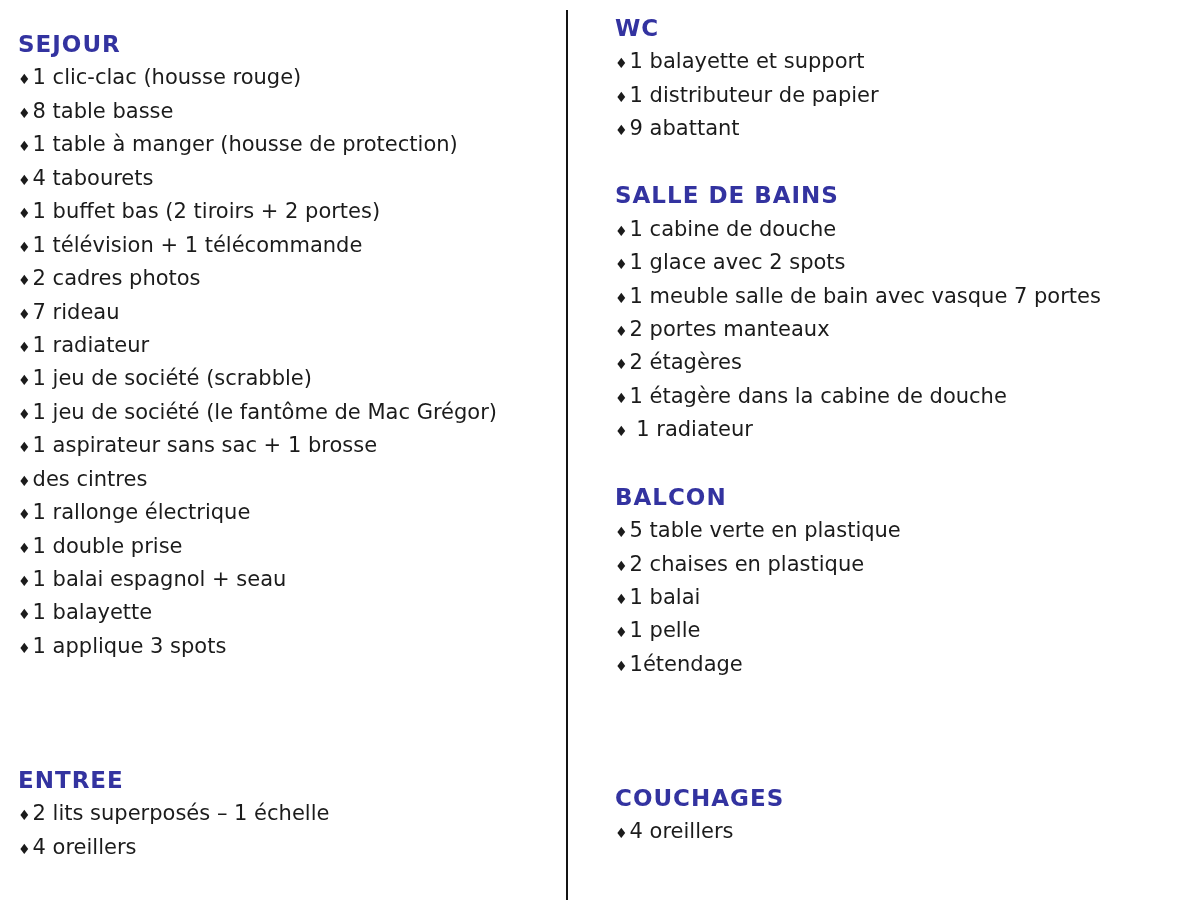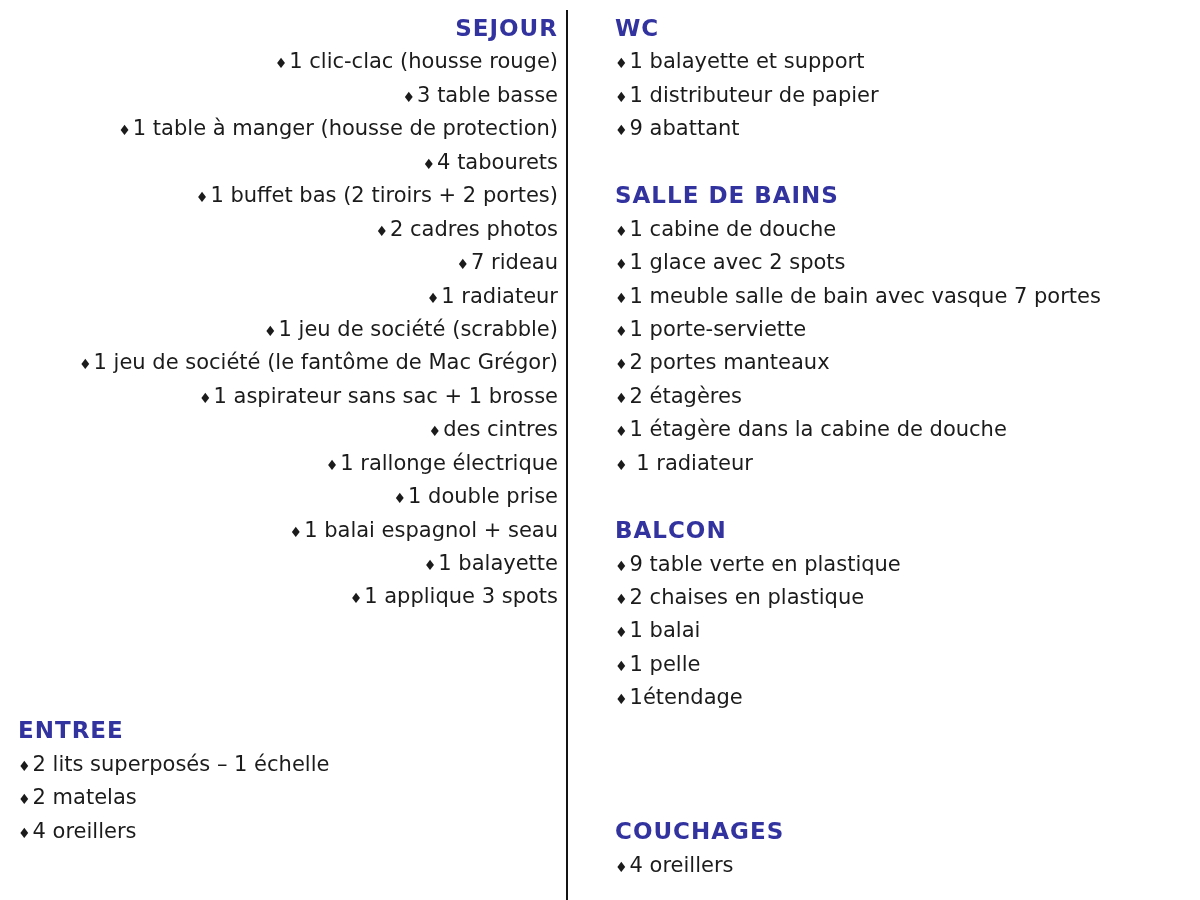--- a/index.html
+++ b/index.html
@@ -52,69 +52,68 @@
     margin-right: 2px;
     color: var(--text, #1b1b1b);
   }
   .itext { white-space: pre; }
 </style>
 </head>
 <body>
 
 <div class="page">
   <div class="col col-left" id="col-0">
-      <section class="section" style="margin-top: 0px; text-align: right;">
+      <section class="section" style="margin-top: 16px;">
         <div class="heading">SEJOUR</div>
         <div class="item"><span class="bullet">♦</span><span class="itext">1 clic-clac (housse rouge)</span></div>
-        <div class="item"><span class="bullet">♦</span><span class="itext">3 table basse</span></div>
+        <div class="item"><span class="bullet">♦</span><span class="itext">8 table basse</span></div>
         <div class="item"><span class="bullet">♦</span><span class="itext">1 table à manger (housse de protection)</span></div>
         <div class="item"><span class="bullet">♦</span><span class="itext">4 tabourets</span></div>
         <div class="item"><span class="bullet">♦</span><span class="itext">1 buffet bas (2 tiroirs + 2 portes)</span></div>
+        <div class="item"><span class="bullet">♦</span><span class="itext">1 télévision + 1 télécommande</span></div>
         <div class="item"><span class="bullet">♦</span><span class="itext">2 cadres photos</span></div>
         <div class="item"><span class="bullet">♦</span><span class="itext">7 rideau</span></div>
         <div class="item"><span class="bullet">♦</span><span class="itext">1 radiateur</span></div>
         <div class="item"><span class="bullet">♦</span><span class="itext">1 jeu de société (scrabble)</span></div>
         <div class="item"><span class="bullet">♦</span><span class="itext">1 jeu de société (le fantôme de Mac Grégor)</span></div>
         <div class="item"><span class="bullet">♦</span><span class="itext">1 aspirateur sans sac + 1 brosse</span></div>
         <div class="item"><span class="bullet">♦</span><span class="itext">des cintres</span></div>
         <div class="item"><span class="bullet">♦</span><span class="itext">1 rallonge électrique</span></div>
         <div class="item"><span class="bullet">♦</span><span class="itext">1 double prise</span></div>
         <div class="item"><span class="bullet">♦</span><span class="itext">1 balai espagnol + seau</span></div>
         <div class="item"><span class="bullet">♦</span><span class="itext">1 balayette</span></div>
         <div class="item"><span class="bullet">♦</span><span class="itext">1 applique 3 spots</span></div>
       </section>
       <section class="section" style="margin-top: 100.32px;">
         <div class="heading">ENTREE</div>
         <div class="item"><span class="bullet">♦</span><span class="itext">2 lits superposés – 1 échelle</span></div>
-        <div class="item"><span class="bullet">♦</span><span class="itext">2 matelas</span></div>
         <div class="item"><span class="bullet">♦</span><span class="itext">4 oreillers</span></div>
       </section>
     </div>
   <div class="divider"></div>
   <div class="col col-right" id="col-1">
       <section class="section" style="margin-top: 0px;">
         <div class="heading">WC</div>
         <div class="item"><span class="bullet">♦</span><span class="itext">1 balayette et support</span></div>
         <div class="item"><span class="bullet">♦</span><span class="itext">1 distributeur de papier</span></div>
         <div class="item"><span class="bullet">♦</span><span class="itext">9 abattant</span></div>
       </section>
       <section class="section" style="margin-top: 33.44px;">
         <div class="heading">SALLE DE BAINS</div>
         <div class="item"><span class="bullet">♦</span><span class="itext">1 cabine de douche</span></div>
         <div class="item"><span class="bullet">♦</span><span class="itext">1 glace avec 2 spots</span></div>
         <div class="item"><span class="bullet">♦</span><span class="itext">1 meuble salle de bain avec vasque 7 portes</span></div>
-        <div class="item"><span class="bullet">♦</span><span class="itext">1 porte-serviette</span></div>
         <div class="item"><span class="bullet">♦</span><span class="itext">2 portes manteaux</span></div>
         <div class="item"><span class="bullet">♦</span><span class="itext">2 étagères</span></div>
         <div class="item"><span class="bullet">♦</span><span class="itext">1 étagère dans la cabine de douche</span></div>
         <div class="item"><span class="bullet">♦</span><span class="itext">&nbsp;1 radiateur</span></div>
       </section>
       <section class="section" style="margin-top: 34px;">
         <div class="heading">BALCON</div>
-        <div class="item"><span class="bullet">♦</span><span class="itext">9 table verte en plastique</span></div>
+        <div class="item"><span class="bullet">♦</span><span class="itext">5 table verte en plastique</span></div>
         <div class="item"><span class="bullet">♦</span><span class="itext">2 chaises en plastique</span></div>
         <div class="item"><span class="bullet">♦</span><span class="itext">1 balai</span></div>
         <div class="item"><span class="bullet">♦</span><span class="itext">1 pelle</span></div>
         <div class="item"><span class="bullet">♦</span><span class="itext">1étendage</span></div>
       </section>
       <section class="section" style="margin-top: 100.32px;">
         <div class="heading">COUCHAGES</div>
         <div class="item"><span class="bullet">♦</span><span class="itext">4 oreillers</span></div>
       </section>
     </div>

